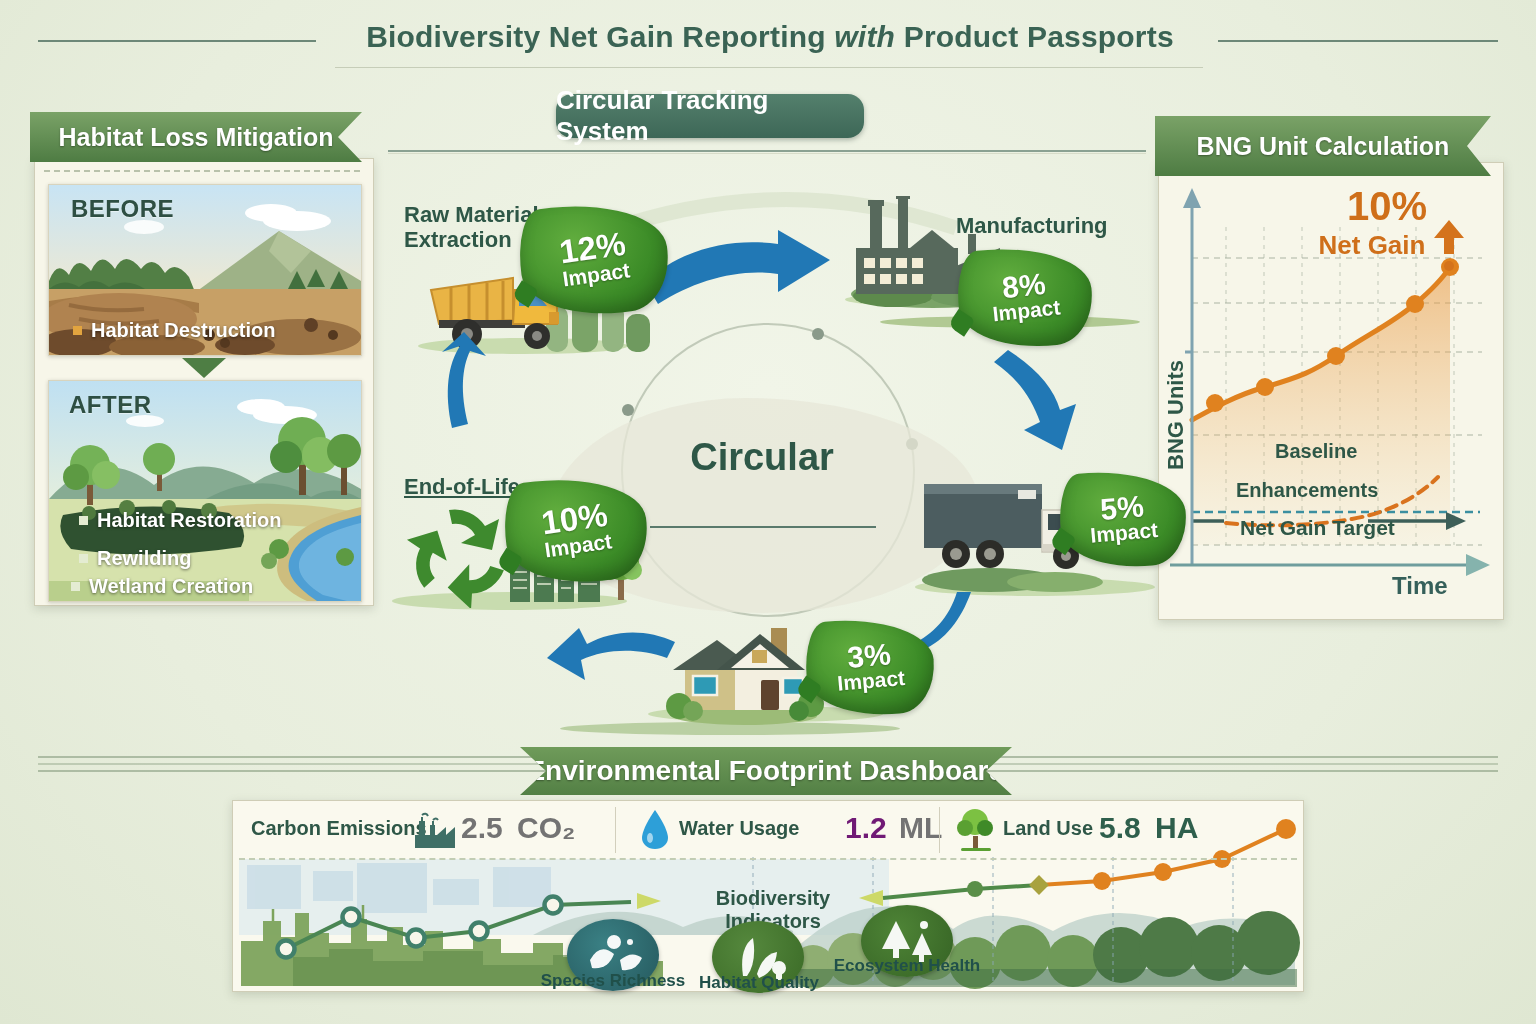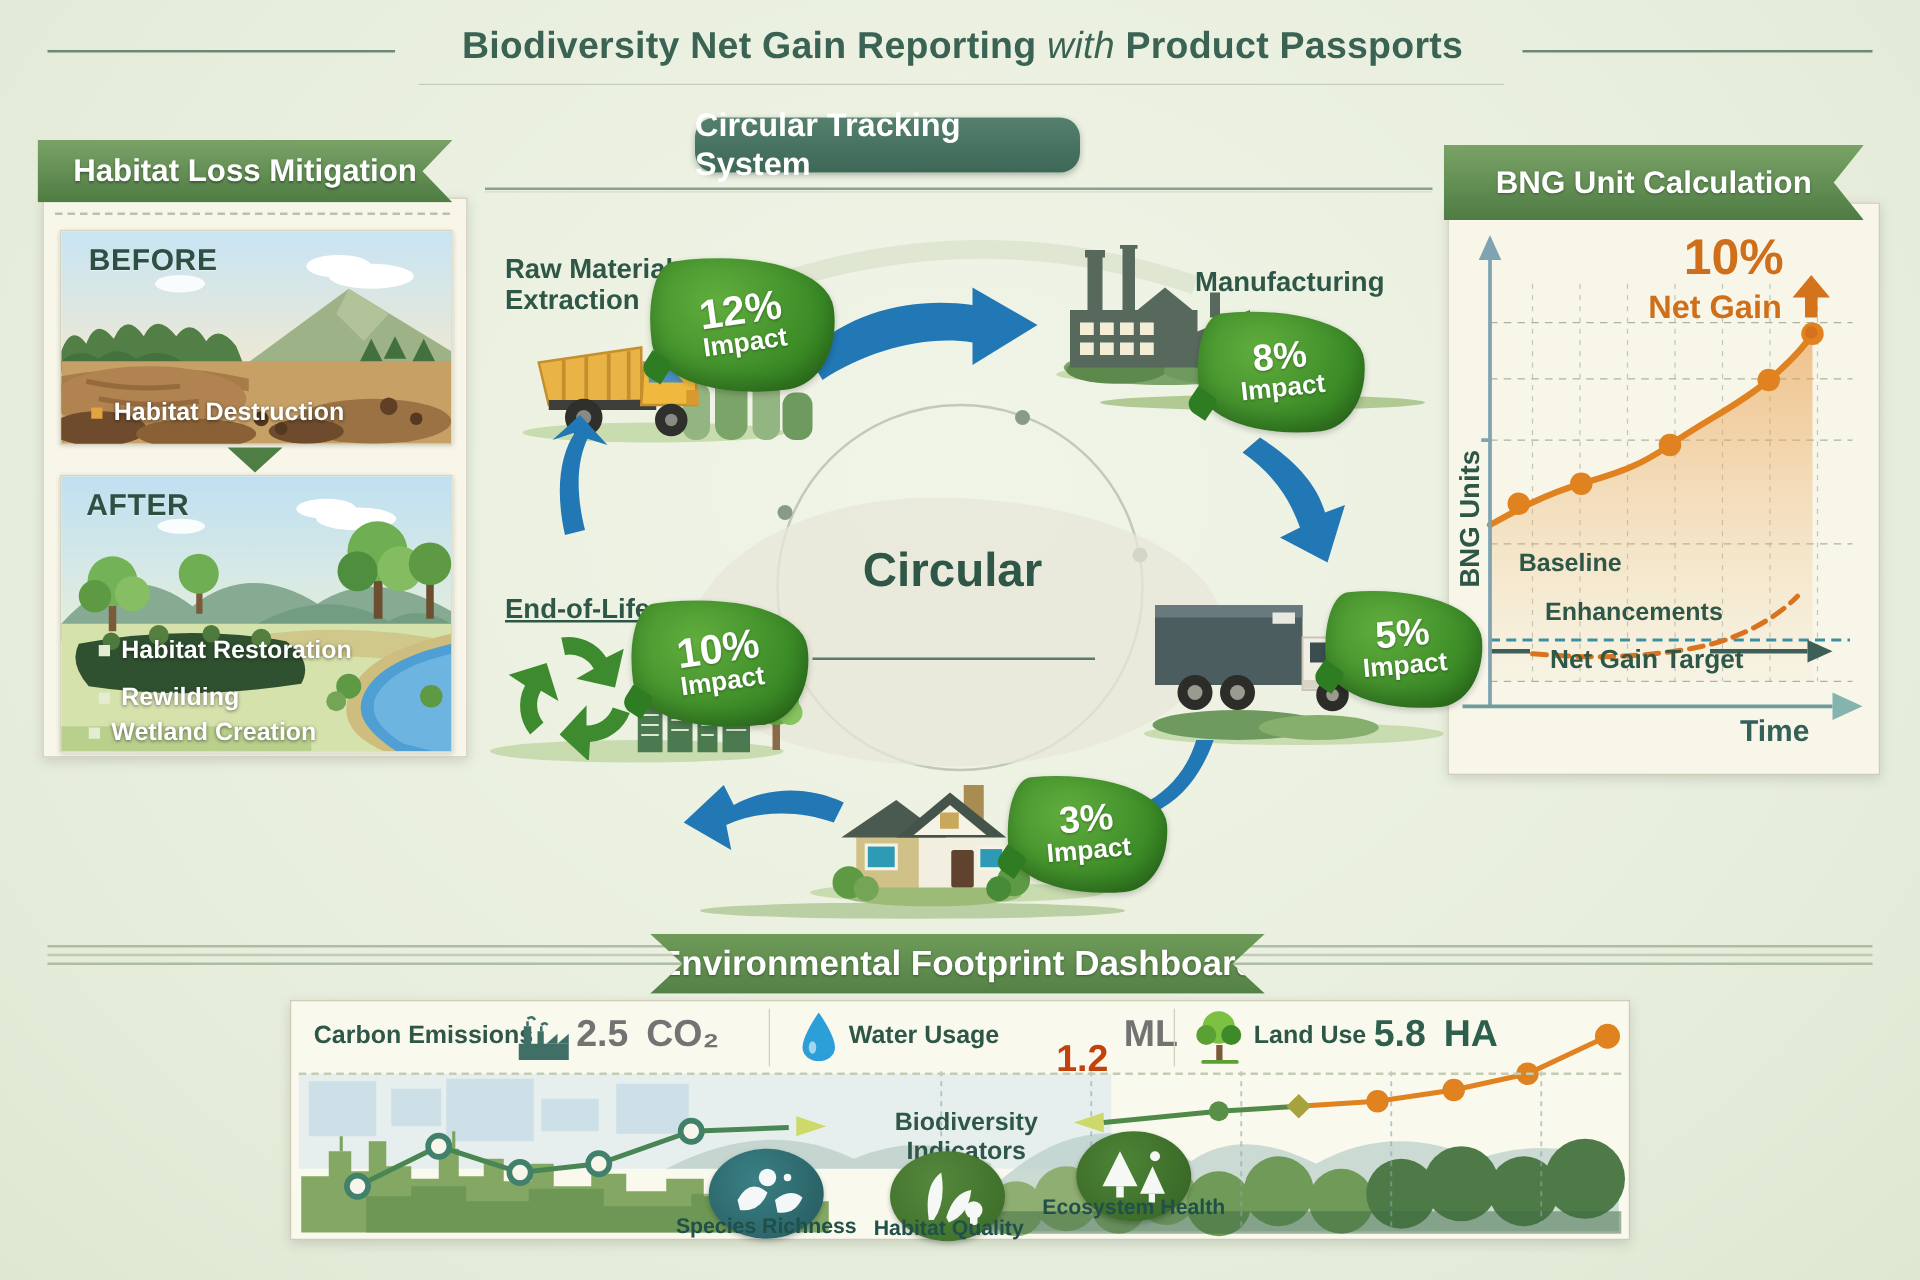--- a/index.html
+++ b/index.html
@@ -3,21 +3,21 @@
 <meta charset="utf-8">
 <style>
   html,body{margin:0;padding:0;}
   body{font-family:"Liberation Sans","DejaVu Sans",sans-serif;}
   #stage{position:relative;width:1536px;height:1024px;overflow:hidden;
     background:radial-gradient(ellipse at 50% 38%,#f1f5e8 0%,#e8eedd 62%,#dfe7d2 100%);}
   .abs{position:absolute;}
   .rule{background:#6d8878;height:2px;}
   .thin{background:#c6cdb8;height:1px;}
   .page-title{color:#3a6354;font-size:30px;font-weight:bold;text-align:center;letter-spacing:.2px;}
-  .page-title i{font-weight:400;}
+  .page-title i{font-weight:700;}
   .banner{color:#fff;font-size:25px;font-weight:bold;display:flex;align-items:center;justify-content:center;
     background:linear-gradient(180deg,#7aa267,#4e7c43);text-shadow:0 1px 2px rgba(0,0,0,.35);
     clip-path:polygon(0 0,100% 0,calc(100% - 24px) 50%,100% 100%,0 100%);box-shadow:0 2px 4px rgba(60,70,50,.3);z-index:3;}
   .panel{background:#f7f6e9;border:1px solid #cfcdb6;box-shadow:0 3px 9px rgba(90,100,80,.22);}
   .dashedline{border-top:2px dashed #b9c2ab;}
   .scene{border:1px solid #d8d4be;box-shadow:0 1px 4px rgba(0,0,0,.18);}
   .scene-label{color:#2e4f43;font-weight:bold;font-size:24px;letter-spacing:.5px;text-shadow:0 1px 1px rgba(255,255,255,.5);}
   .bullet-row{display:flex;align-items:center;gap:9px;color:#fff;font-weight:bold;font-size:20px;text-shadow:0 1px 3px rgba(0,0,0,.55);}
   .sq{width:9px;height:9px;flex:0 0 9px;}
   .tri-down{width:0;height:0;border-left:22px solid transparent;border-right:22px solid transparent;border-top:20px solid #4e7e44;}
@@ -383,21 +383,21 @@
     <polygon points="304,372 328,383 304,394" fill="#85b3ad"></polygon>
   </svg>
 
   <div class="abs ng-orange" style="left:1332px;top:184px;width:110px;font-size:40px;">10%</div>
   <div class="abs ng-orange" style="left:1312px;top:230px;width:120px;font-size:26px;">Net Gain</div>
   <svg class="abs" style="left:1432px;top:220px;" width="34" height="56" viewBox="0 0 34 56">
     <polygon points="17,0 32,18 22,18 22,34 12,34 12,18 2,18" fill="#d4731c"></polygon>
     <circle cx="17" cy="46" r="5" fill="#d4731c"></circle>
   </svg>
   <div class="abs bng-label" style="left:1086px;top:402px;width:180px;height:26px;text-align:center;font-size:22px;transform:rotate(-90deg);">BNG Units</div>
-  <div class="abs bng-label" style="left:1215px;top:440px;text-align:right;">Baseline</div>
+  <div class="abs bng-label" style="left:1275px;top:440px;text-align:right;">Baseline</div>
   <div class="abs bng-label" style="left:1236px;top:479px;">Enhancements</div>
   <div class="abs bng-label" style="left:1240px;top:516px;font-size:21px;">Net Gain Target</div>
   <div class="abs bng-label" style="left:1392px;top:572px;font-size:24px;color:#35605a;">Time</div>
 
   <div class="abs hline3" style="left:38px;top:756px;width:1460px;"></div>
   <div class="abs hline3" style="left:38px;top:763px;width:1460px;opacity:.55;"></div>
   <div class="abs hline3" style="left:38px;top:770px;width:1460px;"></div>
   <div class="abs ribbon" style="left:520px;top:747px;width:492px;height:48px;">
     <span>Environmental Footprint Dashboard</span>
   </div>
@@ -475,21 +475,21 @@
     </svg>
     <div class="abs metric-val" style="left:228px;top:10px;">2.5</div>
     <div class="abs metric-val" style="left:284px;top:10px;">CO₂</div>
     <div class="abs vdiv" style="left:382px;top:6px;"></div>
 
     <svg class="abs" style="left:408px;top:8px;" width="28" height="40" viewBox="0 0 28 40">
       <path d="M14,1 C14,1 27,19 27,29 A13,11 0 1 1 1,29 C1,19 14,1 14,1 Z" fill="#2d9fd8"></path>
       <ellipse cx="9" cy="29" rx="3" ry="5" fill="#bfe4f5" opacity=".8"></ellipse>
     </svg>
     <div class="abs metric-label" style="left:446px;top:16px;">Water Usage</div>
-    <div class="abs metric-val" style="left:612px;top:10px;color:#c2410c;margin-top:20px;">1.2</div>
+    <div class="abs metric-val" style="left:612px;top:10px;color:#701a75;">1.2</div>
     <div class="abs metric-val" style="left:666px;top:10px;">ML</div>
     <div class="abs vdiv" style="left:706px;top:6px;"></div>
 
     <svg class="abs" style="left:722px;top:5px;" width="42" height="46" viewBox="0 0 42 46">
       <rect x="18" y="30" width="5" height="12" fill="#7a5a38"></rect>
       <circle cx="20" cy="16" r="13" fill="#7cc142"></circle>
         <circle cx="10" cy="22" r="8" fill="#5aa032"></circle>
         <circle cx="30" cy="22" r="8" fill="#3f8a28"></circle>
       <rect x="6" y="42" width="30" height="3" rx="1.5" fill="#5aa032"></rect>
     </svg>

